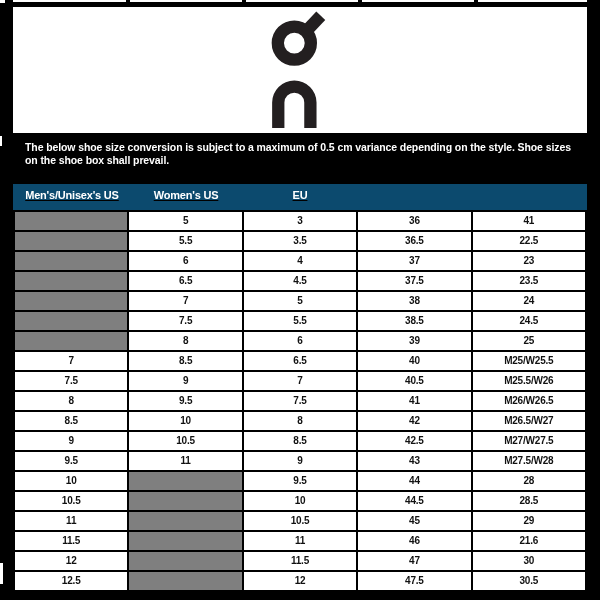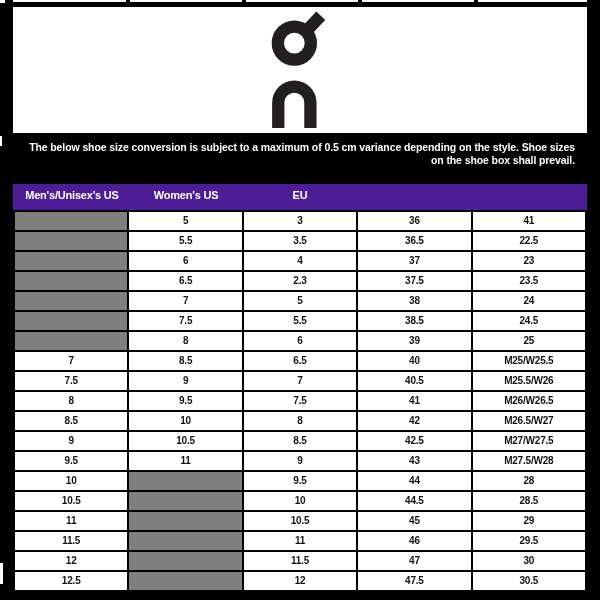--- a/index.html
+++ b/index.html
@@ -31,34 +31,35 @@
     position: absolute; left: 13px; top: 7px;
     width: 574px; height: 126px;
     background: #fff;
     display: flex; align-items: center; justify-content: center;
   }
 
   
   .disclaimer {
     position: absolute; left: 25px; top: 141px; width: 550px;
     color: #fff; font-size: 10.5px; font-weight: bold;
-    line-height: 13px; text-align: right;
+    line-height: 13px; text-align: left;
     letter-spacing: -0.1px;
   }
 
   
   .size-table {
     position: absolute; left: 13px; top: 184px; width: 574px;
   }
   .thead {
     display: grid;
     grid-template-columns: repeat(5, 1fr);
     height: 26px;
     padding: 0 2px;
-    background: #4c1d95;
+    background: #0c4a6e;
+    text-decoration: underline;
   }
   .th {
     color: #fff; font-size: 11px; font-weight: bold;
     letter-spacing: -0.2px;
     display: flex; justify-content: center; align-items: flex-start;
     padding-top: 5px;
   }
   .th.cm-offset { padding-top: 12px; }
 
   .tbody {
@@ -114,32 +115,32 @@
   <div class="size-table">
     <div class="thead">
       <div class="th">Men's/Unisex's US</div>
       <div class="th">Women's US</div>
       <div class="th">EU</div>
     </div>
     <div class="tbody">
         <div class="tr"><div class="td empty"></div><div class="td">5</div><div class="td">3</div><div class="td">36</div><div class="td">41</div></div>
         <div class="tr"><div class="td empty"></div><div class="td">5.5</div><div class="td">3.5</div><div class="td">36.5</div><div class="td">22.5</div></div>
         <div class="tr"><div class="td empty"></div><div class="td">6</div><div class="td">4</div><div class="td">37</div><div class="td">23</div></div>
-        <div class="tr"><div class="td empty"></div><div class="td">6.5</div><div class="td">2.3</div><div class="td">37.5</div><div class="td">23.5</div></div>
+        <div class="tr"><div class="td empty"></div><div class="td">6.5</div><div class="td">4.5</div><div class="td">37.5</div><div class="td">23.5</div></div>
         <div class="tr"><div class="td empty"></div><div class="td">7</div><div class="td">5</div><div class="td">38</div><div class="td">24</div></div>
         <div class="tr"><div class="td empty"></div><div class="td">7.5</div><div class="td">5.5</div><div class="td">38.5</div><div class="td">24.5</div></div>
         <div class="tr"><div class="td empty"></div><div class="td">8</div><div class="td">6</div><div class="td">39</div><div class="td">25</div></div>
         <div class="tr"><div class="td">7</div><div class="td">8.5</div><div class="td">6.5</div><div class="td">40</div><div class="td">M25/W25.5</div></div>
         <div class="tr"><div class="td">7.5</div><div class="td">9</div><div class="td">7</div><div class="td">40.5</div><div class="td">M25.5/W26</div></div>
         <div class="tr"><div class="td">8</div><div class="td">9.5</div><div class="td">7.5</div><div class="td">41</div><div class="td">M26/W26.5</div></div>
         <div class="tr"><div class="td">8.5</div><div class="td">10</div><div class="td">8</div><div class="td">42</div><div class="td">M26.5/W27</div></div>
         <div class="tr"><div class="td">9</div><div class="td">10.5</div><div class="td">8.5</div><div class="td">42.5</div><div class="td">M27/W27.5</div></div>
         <div class="tr"><div class="td">9.5</div><div class="td">11</div><div class="td">9</div><div class="td">43</div><div class="td">M27.5/W28</div></div>
         <div class="tr"><div class="td">10</div><div class="td empty"></div><div class="td">9.5</div><div class="td">44</div><div class="td">28</div></div>
         <div class="tr"><div class="td">10.5</div><div class="td empty"></div><div class="td">10</div><div class="td">44.5</div><div class="td">28.5</div></div>
         <div class="tr"><div class="td">11</div><div class="td empty"></div><div class="td">10.5</div><div class="td">45</div><div class="td">29</div></div>
-        <div class="tr"><div class="td">11.5</div><div class="td empty"></div><div class="td">11</div><div class="td">46</div><div class="td">29.5</div></div>
+        <div class="tr"><div class="td">11.5</div><div class="td empty"></div><div class="td">11</div><div class="td">46</div><div class="td">21.6</div></div>
         <div class="tr"><div class="td">12</div><div class="td empty"></div><div class="td">11.5</div><div class="td">47</div><div class="td">30</div></div>
         <div class="tr"><div class="td">12.5</div><div class="td empty"></div><div class="td">12</div><div class="td">47.5</div><div class="td">30.5</div></div>
       </div>
   </div>
 
 </div>
 
 </body></html>

